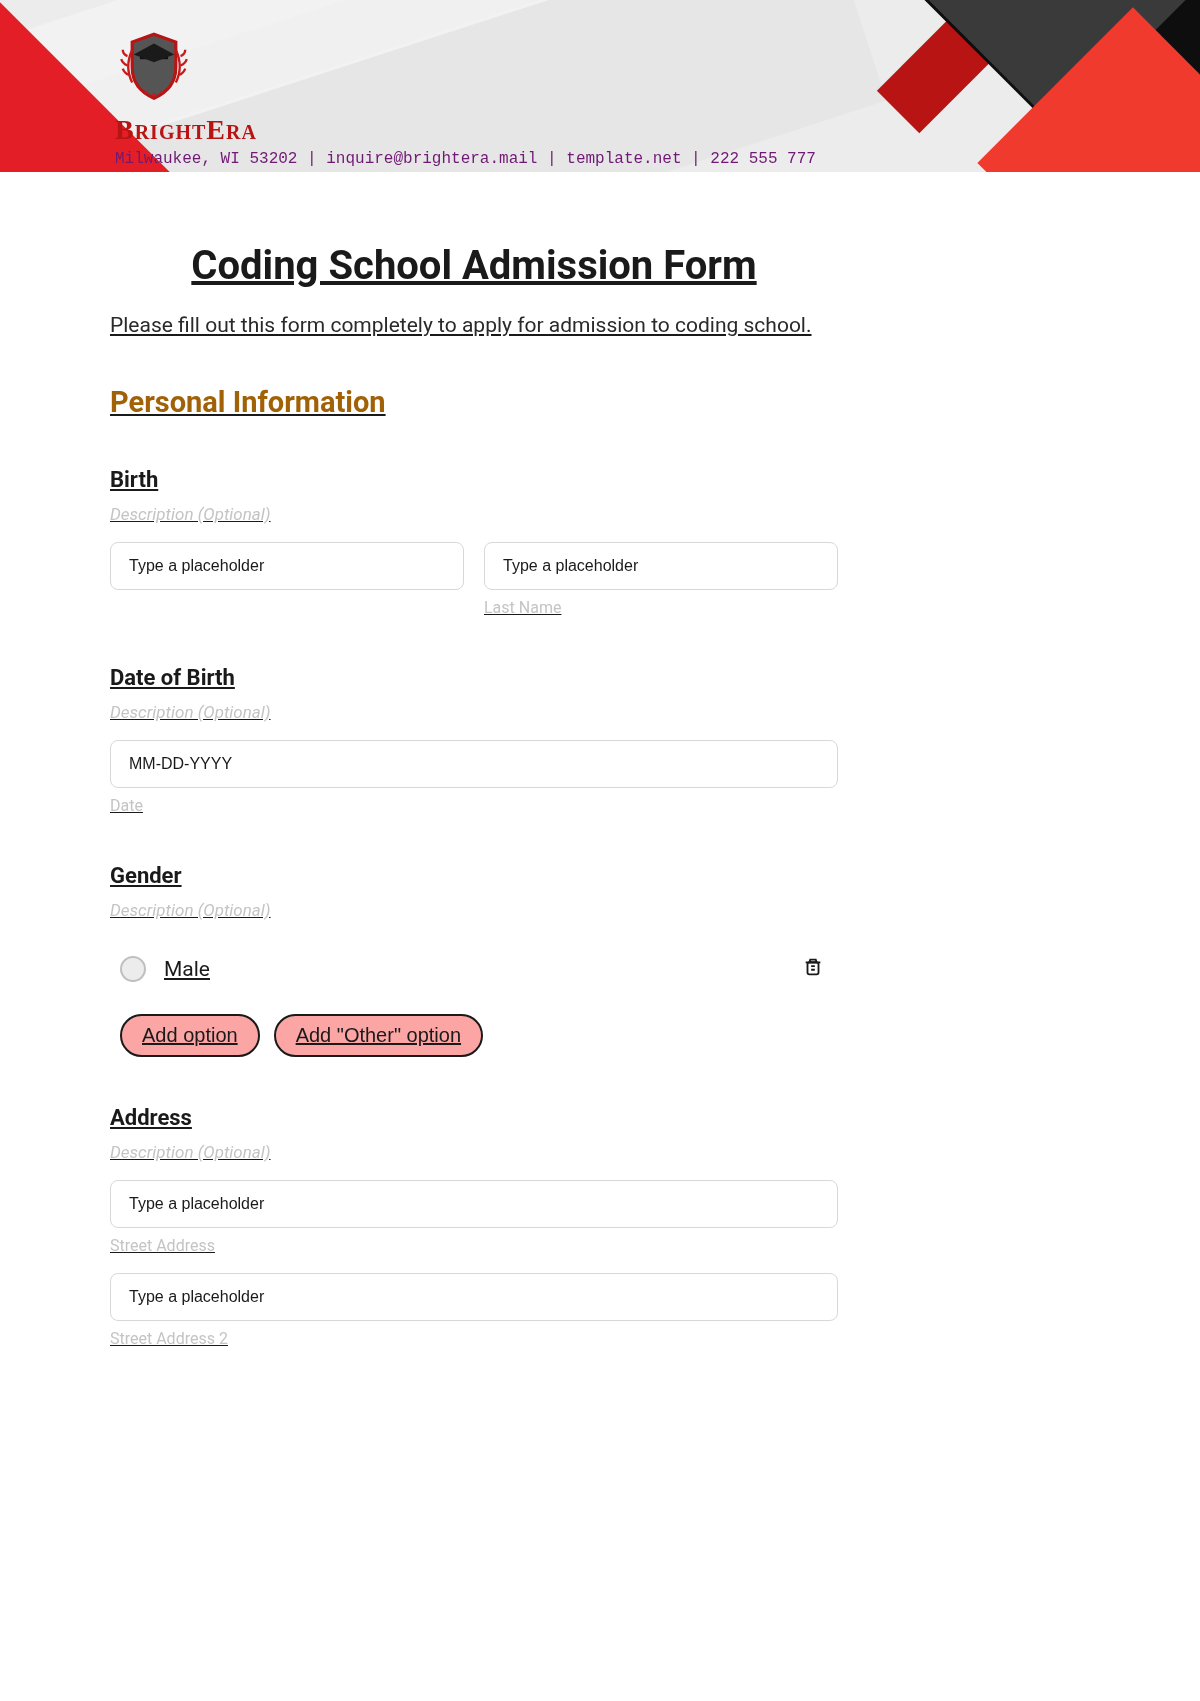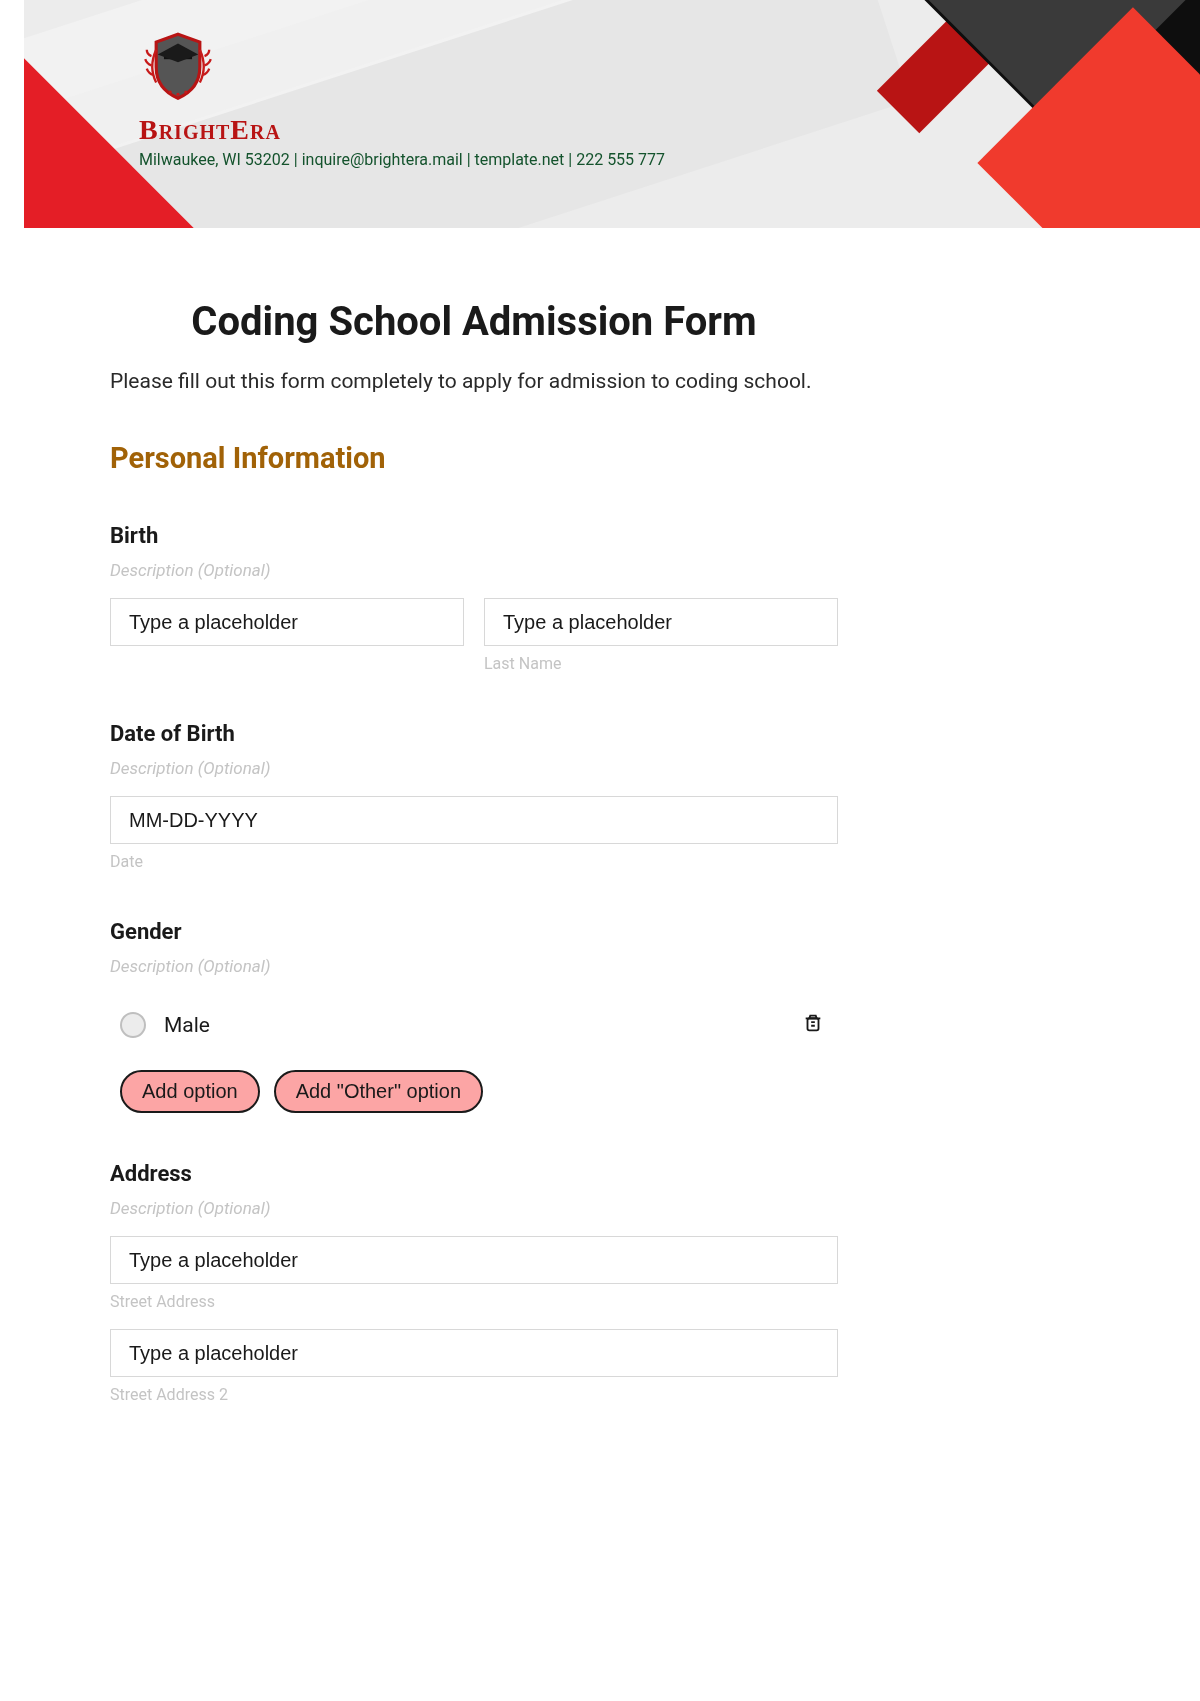--- a/index.html
+++ b/index.html
@@ -1,22 +1,21 @@
 <!DOCTYPE html>
 <html><head>
 <meta charset="utf-8">
 <style>
   * { box-sizing: border-box; margin: 0; padding: 0; }
   html, body { width: 1200px; font-family: -apple-system, BlinkMacSystemFont, "Segoe UI", Roboto, Helvetica, Arial, sans-serif; background:#fff; color:#1a1a1a; }
   .header {
     position: relative;
-    height: 228px;
+    height: 172px;
     background: #ececec;
     overflow: hidden;
-    margin-left: 24px;
   }
   .diag1 { position:absolute; left:-120px; top:-80px; width:1000px; height:200px; background:#f2f2f2; transform: rotate(-18deg); }
   .diag2 { position:absolute; left:-120px; top:-10px; width:1000px; height:60px; background:#f0f0f0; transform: rotate(-18deg); }
   .diag3 { position:absolute; left:-120px; top:60px; width:1000px; height:200px; background:#e6e6e6; transform: rotate(-18deg); }
   .red-tri {
     position:absolute; left:-120px; bottom:-120px; width:240px; height:240px; background:#e41e26; transform: rotate(45deg);
   }
   
   .tr-black { position:absolute; right:-80px; top:-80px; width:340px; height:220px; background:#0e0e0e; transform: rotate(45deg); }
   .tr-dark  { position:absolute; right:40px; top:-120px; width:220px; height:200px; background:#3a3a3a; transform: rotate(45deg); }
@@ -35,27 +34,29 @@
     font-family: Georgia, "Times New Roman", serif;
     font-variant: small-caps;
     letter-spacing: 1px;
     font-size: 28px;
     color: #b81414;
     font-weight: 600;
   }
   .brand-sub {
     margin-top: 4px;
     font-size: 16px;
-    color: #14532d;
+    color: #701a75;
+    font-family: Liberation Mono, monospace;
   }
 
   .page {
     width: 948px;
     padding: 70px 110px 40px 110px;
     background:#fff;
+    text-decoration:underline;
   }
   .title {
     text-align: center;
     font-size: 40px;
     font-weight: 700;
     color:#1a1a1a;
   }
   .subtitle {
     text-align:left;
     margin-top: 24px;
@@ -83,23 +84,23 @@
   .row {
     display:flex;
     gap: 20px;
     margin-top: 18px;
   }
   .row .col { flex:1; }
   .text-input {
     width:100%;
     height: 48px;
     border: 1px solid #d8d8d8;
-    border-radius: 0;
+    border-radius: 8px;
     padding: 0 18px;
-    font-size: 20px;
+    font-size: 16px;
     color:#1a1a1a;
     background:#fff;
   }
   .text-input::placeholder { color:#1a1a1a; }
   .sub-label {
     margin-top: 8px;
     font-size: 16px;
     color:#c4c4c4;
   }
   .radio-group { margin-top: 22px; text-align: right; }

